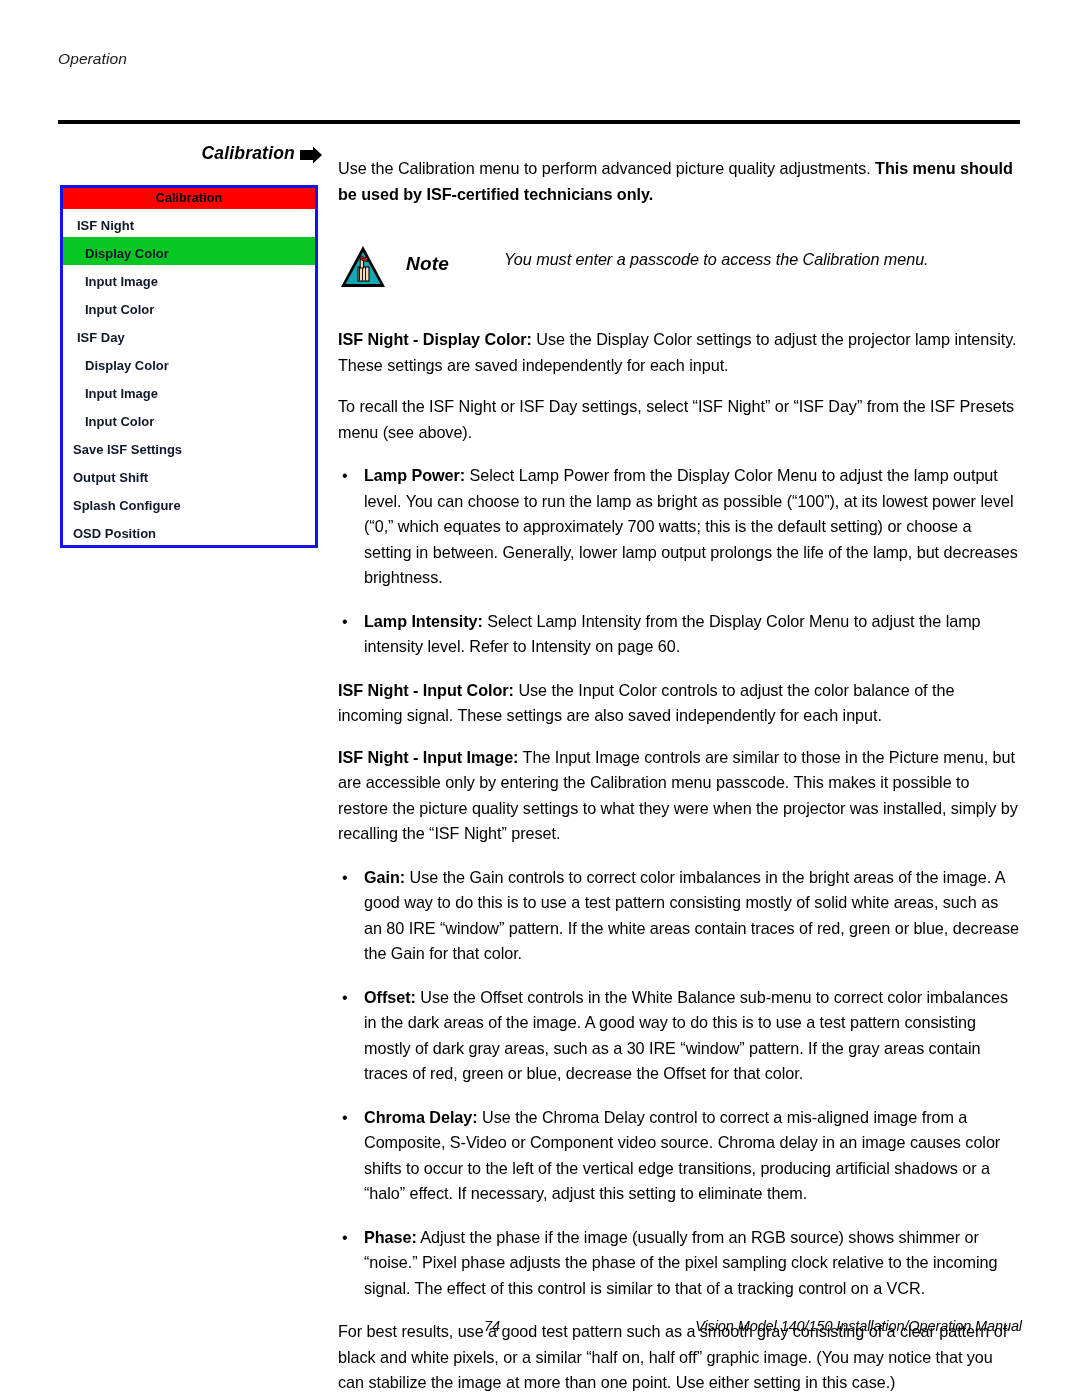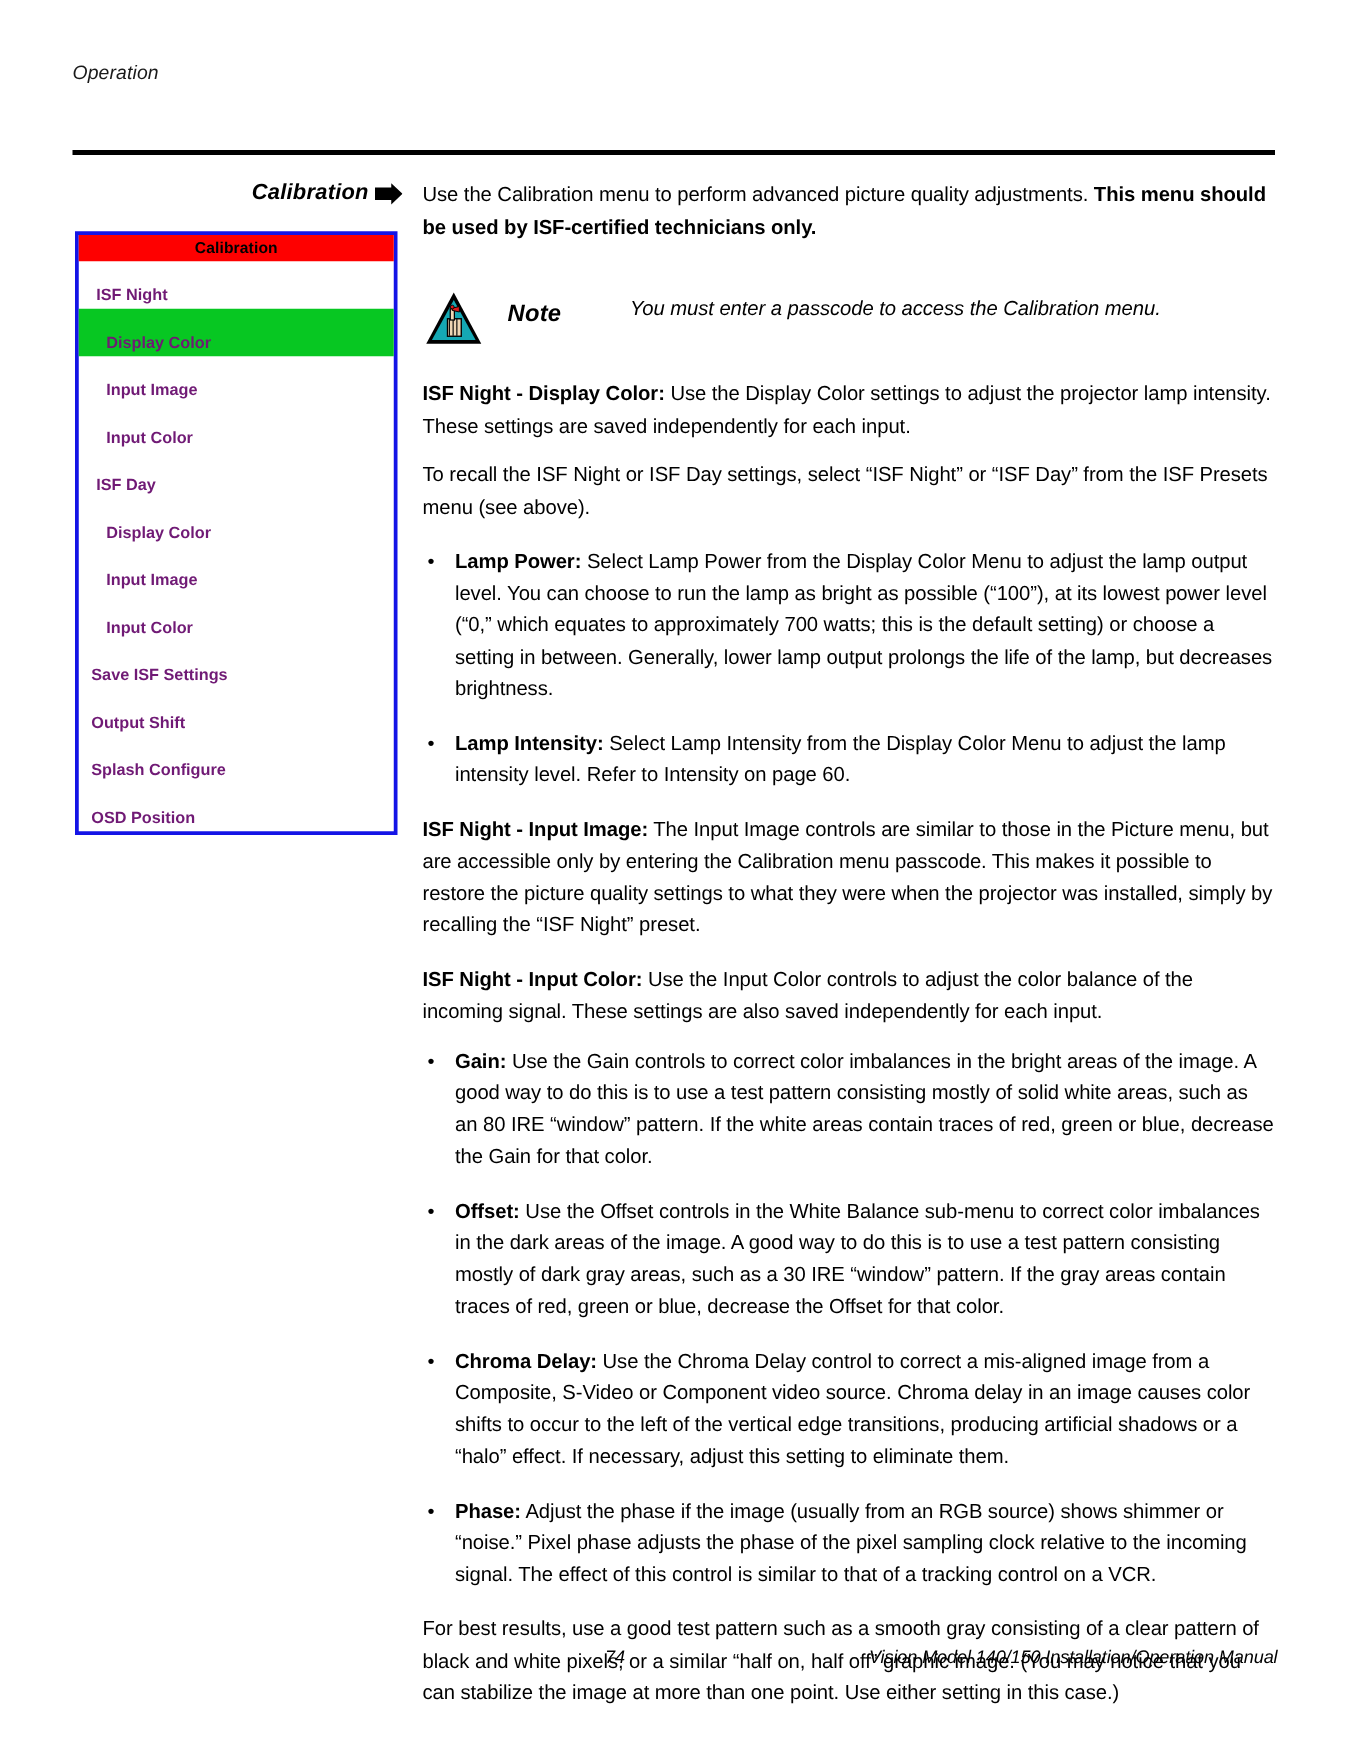--- a/index.html
+++ b/index.html
@@ -70,41 +70,41 @@
     color: #000000;
     font-weight: bold;
     font-size: 12.5px;
     text-align: center;
     padding: 3px 0 4px 0;
     letter-spacing: 0.1px;
   }
   .osd-row {
     font-size: 13px;
     font-weight: bold;
-    color: #701a75;
-    padding: 19px 0 4px 0;
+    color: #0f172a;
+    padding: 9px 0 4px 0;
     line-height: 15px;
     white-space: nowrap;
   }
   .osd-row.lvl0 { padding-left: 10px; }
   .osd-row.lvl1 { padding-left: 14px; }
   .osd-row.lvl2 { padding-left: 22px; }
   .osd-row.sel  { background: #07c722; }
 
   
   .body-col {
     position: absolute;
     left: 338px;
     top: 140px;
     width: 682px;
   }
   .para {
     font-size: 16.2px;
     line-height: 25.5px;
-    margin: 4px 0 18px 0;
+    margin: 16px 0 18px 0;
     text-align: left;
     letter-spacing: -0.05px;
   }
   .para.tight { margin-bottom: 14px; }
   .para b { font-weight: bold; }
 
   .bullet {
     position: relative;
     font-size: 16.2px;
     line-height: 25.5px;
@@ -229,23 +229,23 @@
   <p class="para">To recall the ISF Night or ISF Day settings, select “ISF Night” or “ISF Day” from the ISF Presets menu (see above).</p>
 
   <div class="bullet">
     <span class="dot">•</span><b>Lamp Power:</b><span> Select Lamp Power from the Display Color Menu to adjust the lamp output level. You can choose to run the lamp as bright as possible (“100”), at its lowest power level (“0,” which equates to approximately 700 watts; this is the default setting) or choose a setting in between. Generally, lower lamp output prolongs the life of the lamp, but decreases brightness.</span>
   </div>
 
   <div class="bullet">
     <span class="dot">•</span><b>Lamp Intensity:</b><span> Select Lamp Intensity from the Display Color Menu to adjust the lamp intensity level. Refer to </span><span class="bi">Intensity</span><span> on page 60.</span>
   </div>
 
+  <p class="para tight"><b>ISF Night - Input Color:</b><span> Use the Input Color controls to adjust the color balance of the incoming signal. These settings are also saved independently for each input.</span></p>
+
   <p class="para"><b>ISF Night - Input Image:</b><span> The Input Image controls are similar to those in the Picture menu, but are accessible only by entering the Calibration menu passcode. This makes it possible to restore the picture quality settings to what they were when the projector was installed, simply by recalling the “ISF Night” preset.</span></p>
-
-  <p class="para tight"><b>ISF Night - Input Color:</b><span> Use the Input Color controls to adjust the color balance of the incoming signal. These settings are also saved independently for each input.</span></p>
 
   <div id="input-color-bullets">
       <div class="bullet"><span class="dot">•</span><b>Gain:</b><span> Use the Gain controls to correct color imbalances in the bright areas of the image. A good way to do this is to use a test pattern consisting mostly of solid white areas, such as an 80 IRE “window” pattern. If the white areas contain traces of red, green or blue, decrease the Gain for that color.</span></div>
       <div class="bullet"><span class="dot">•</span><b>Offset:</b><span> Use the Offset controls in the White Balance sub-menu to correct color imbalances in the dark areas of the image. A good way to do this is to use a test pattern consisting mostly of dark gray areas, such as a 30 IRE “window” pattern. If the gray areas contain traces of red, green or blue, decrease the Offset for that color.</span></div>
       <div class="bullet"><span class="dot">•</span><b>Chroma Delay:</b><span> Use the Chroma Delay control to correct a mis-aligned image from a Composite, S-Video or Component video source. Chroma delay in an image causes color shifts to occur to the left of the vertical edge transitions, producing artificial shadows or a “halo” effect. If necessary, adjust this setting to eliminate them.</span></div>
       <div class="bullet"><span class="dot">•</span><b>Phase:</b><span> Adjust the phase if the image (usually from an RGB source) shows shimmer or “noise.” Pixel phase adjusts the phase of the pixel sampling clock relative to the incoming signal. The effect of this control is similar to that of a tracking control on a VCR.</span></div>
     </div>
 
   <p class="para">For best results, use a good test pattern such as a smooth gray consisting of a clear pattern of black and white pixels, or a similar “half on, half off” graphic image. (You may notice that you can stabilize the image at more than one point. Use either setting in this case.)</p>
 </div>

